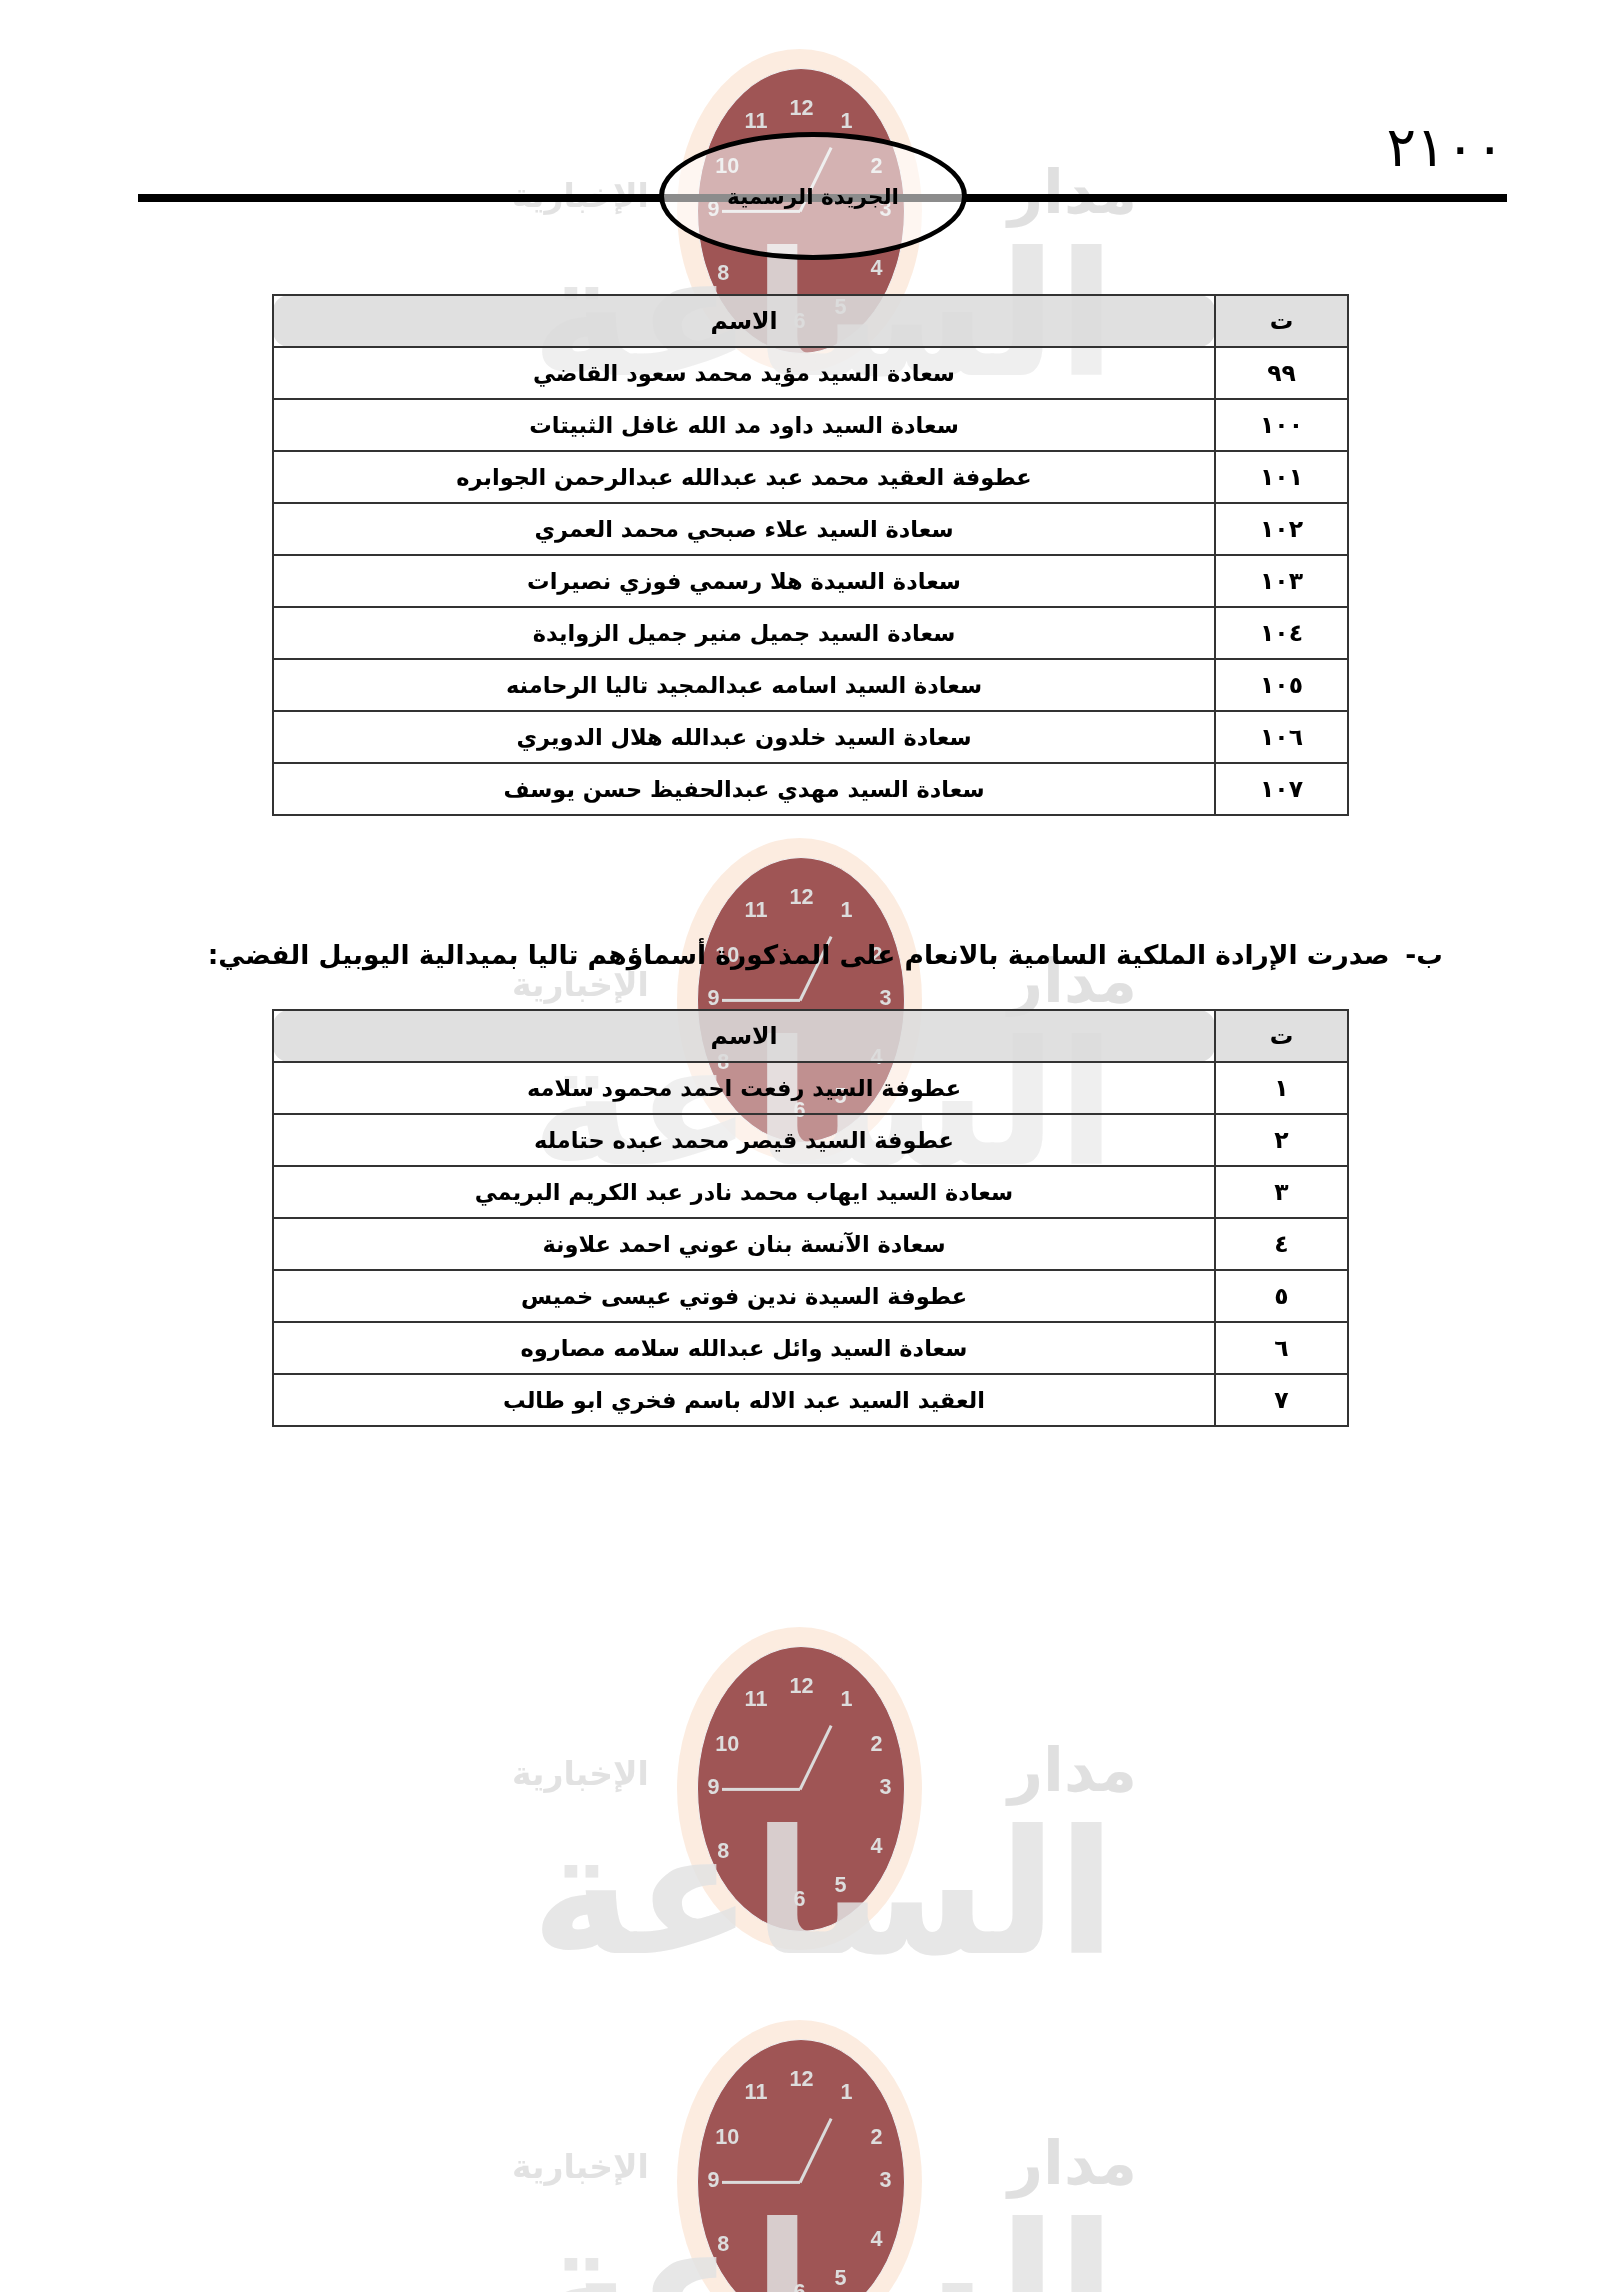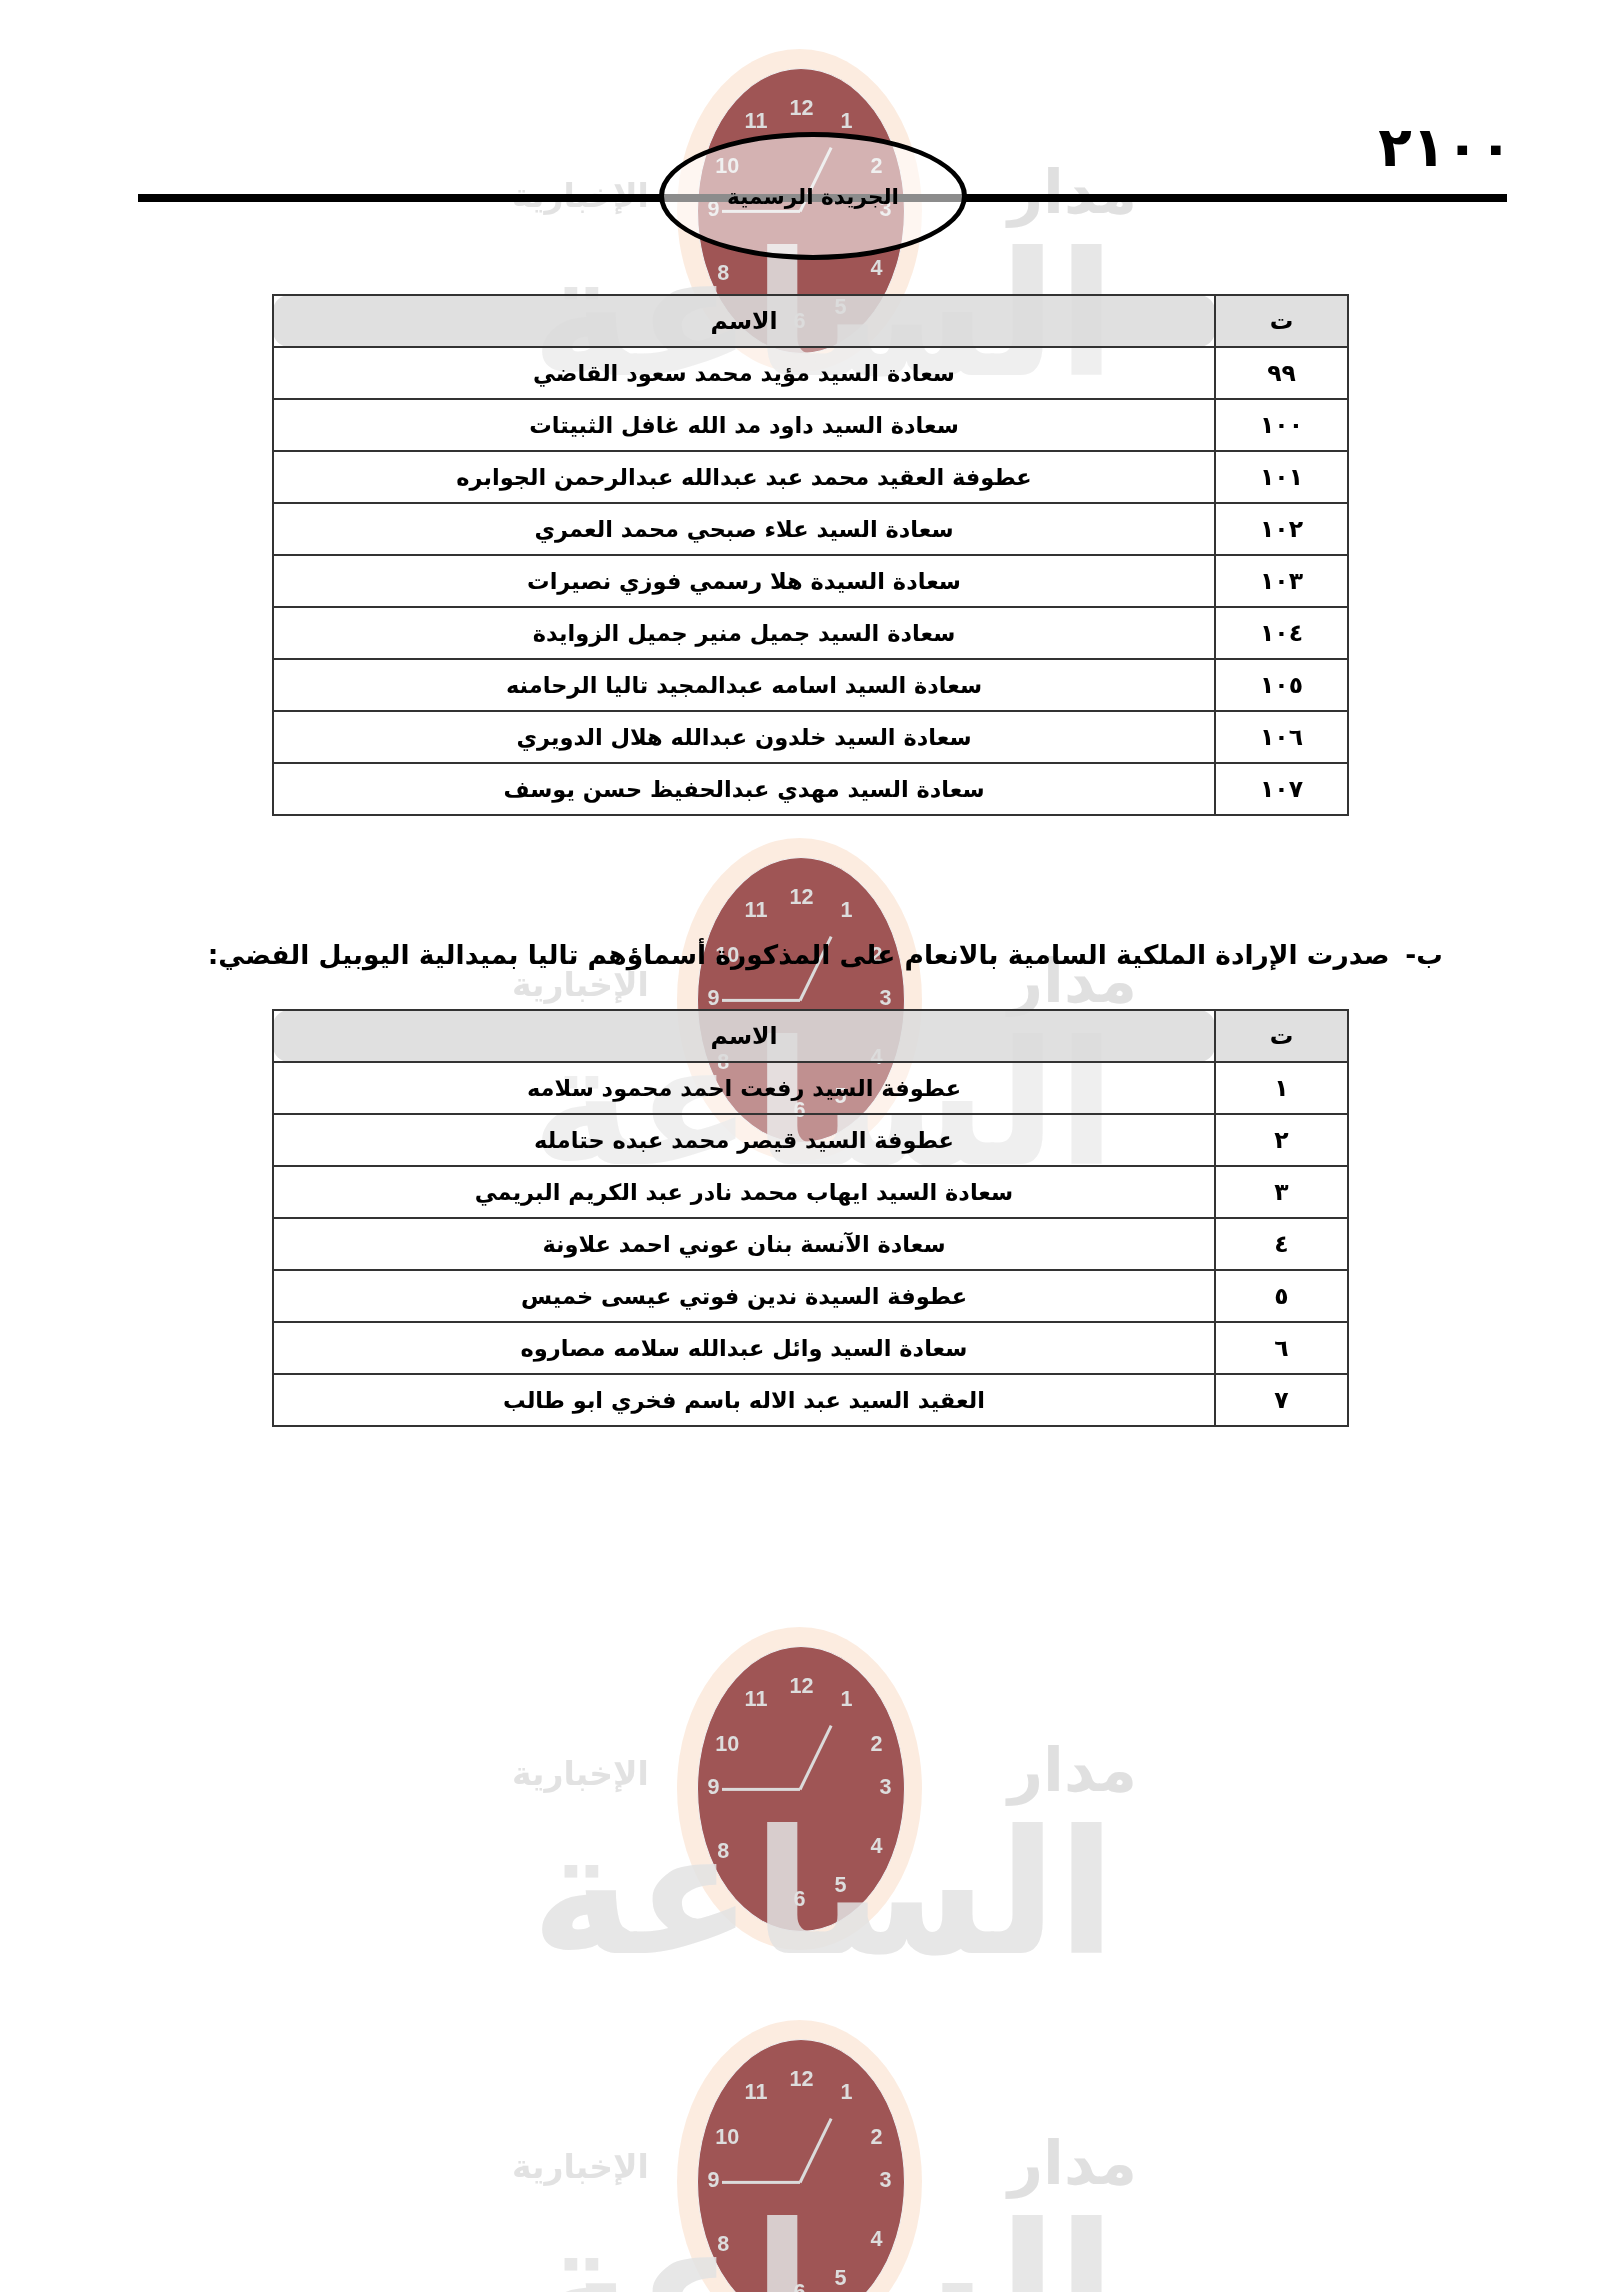--- a/index.html
+++ b/index.html
@@ -93,21 +93,21 @@
       opacity: 0.85;
     }
 
     
     .page-number {
       position: absolute;
       top: 120px;
       left: 1372px;
       width: 147px;
       font-family: "DejaVu Sans", sans-serif;
-      font-weight: bold;
+      font-weight: normal;
       font-size: 55px;
       line-height: 1;
       direction: rtl;
       text-align: center;
       z-index: 2;
     }
     .header-rule {
       position: absolute;
       top: 194px;
       left: 138px;

